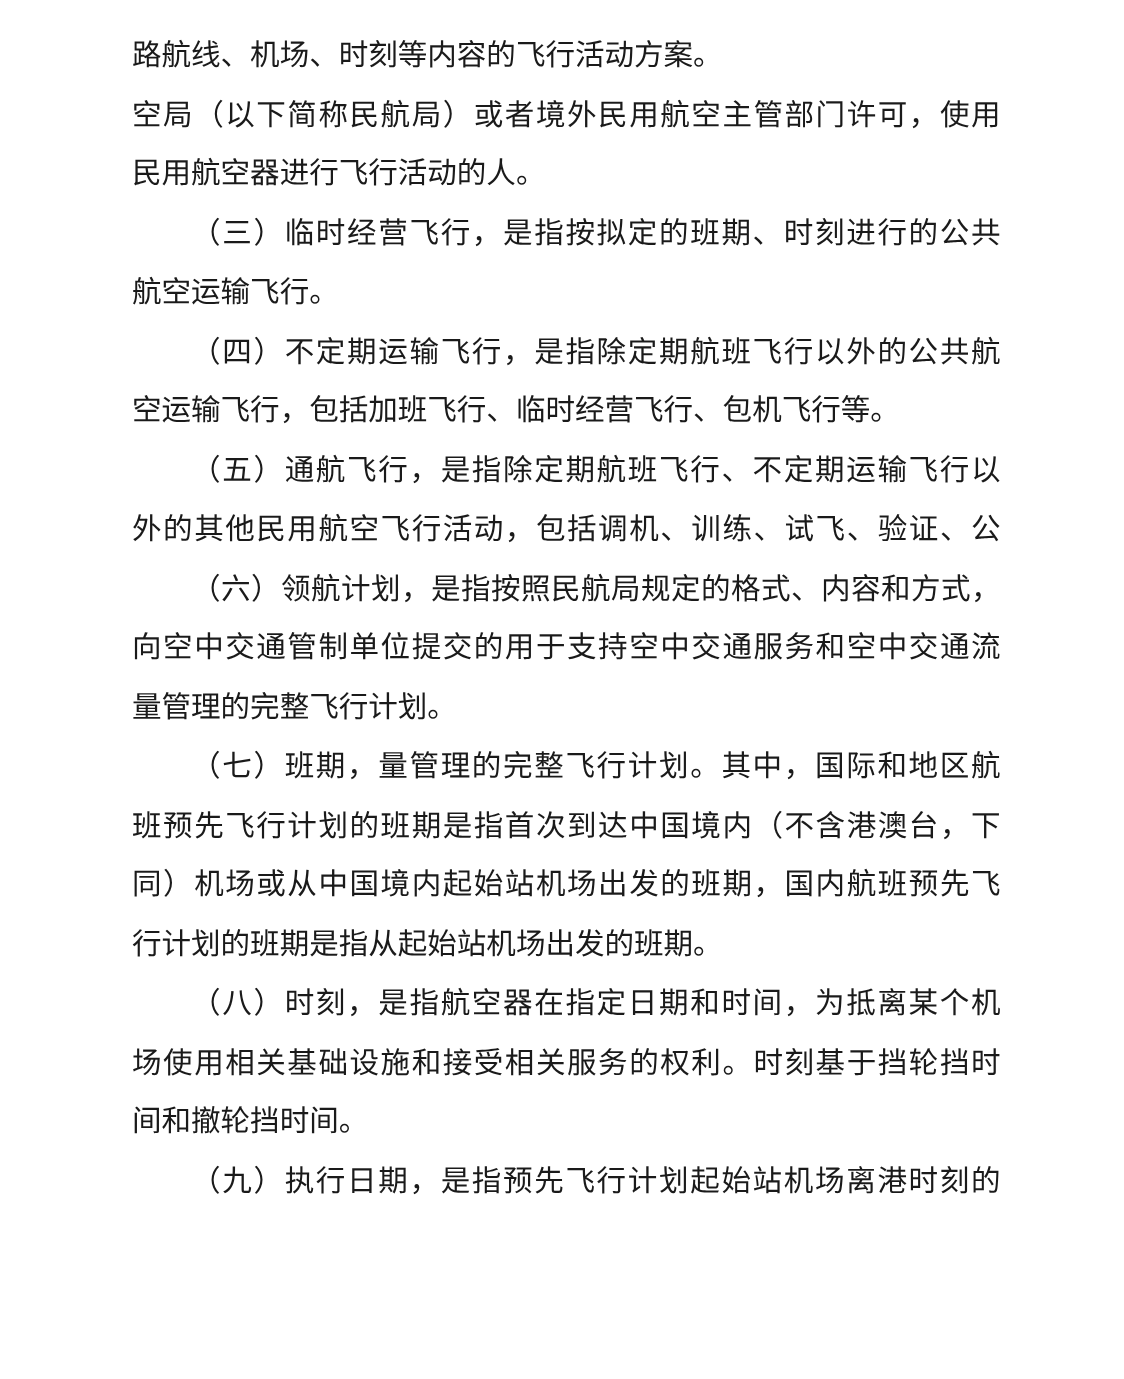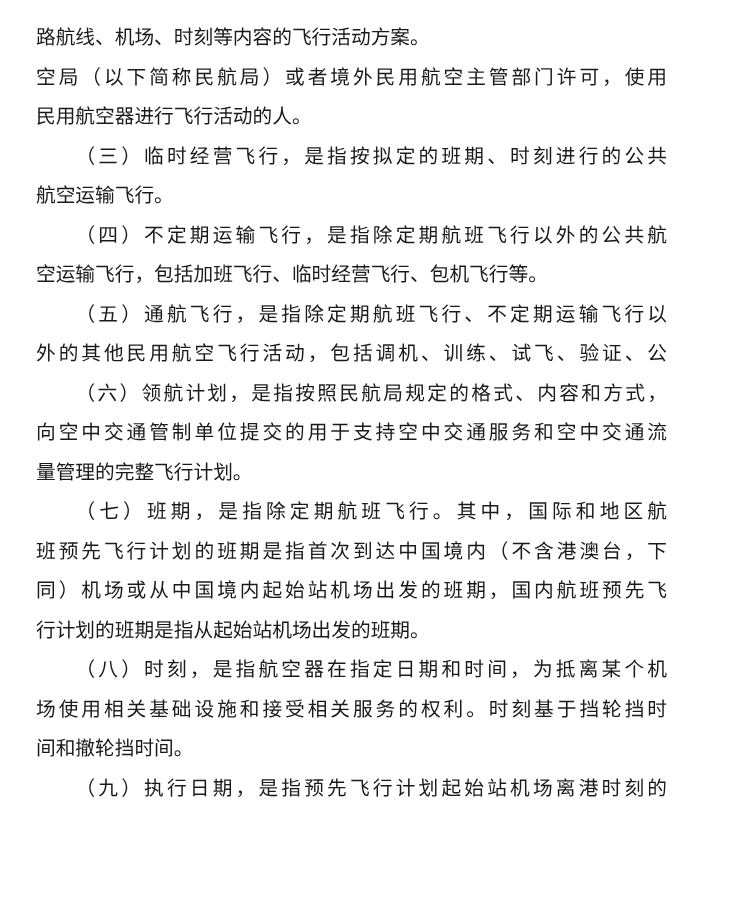--- a/index.html
+++ b/index.html
@@ -8,21 +8,21 @@
     background: #ffffff;
   }
   .page {
     position: relative;
     width: 749px;
     height: 919px;
     background: var(--page-bg, #ffffff);
     overflow: hidden;
   }
   .textblock {
-    padding: 18px 82px 0 36px;
+    padding: 18px 82px 0 88px;
   }
   .line {
     font-family: "Liberation Serif", "DejaVu Serif", serif;
     font-size: 19.7px;
     line-height: 39.5px;
     height: 39.5px;
     overflow: hidden;
     color: var(--ink, #1a1a1a);
     text-align: justify;
     letter-spacing: 0;
@@ -49,21 +49,21 @@
       <div class="line">民用航空器进行飞行活动的人。</div>
       <div class="line indent fill">（三）临时经营飞行，是指按拟定的班期、时刻进行的公共</div>
       <div class="line">航空运输飞行。</div>
       <div class="line indent fill">（四）不定期运输飞行，是指除定期航班飞行以外的公共航</div>
       <div class="line">空运输飞行，包括加班飞行、临时经营飞行、包机飞行等。</div>
       <div class="line indent fill">（五）通航飞行，是指除定期航班飞行、不定期运输飞行以</div>
       <div class="line fill">外的其他民用航空飞行活动，包括调机、训练、试飞、验证、公</div>
       <div class="line indent fill">（六）领航计划，是指按照民航局规定的格式、内容和方式，</div>
       <div class="line fill">向空中交通管制单位提交的用于支持空中交通服务和空中交通流</div>
       <div class="line">量管理的完整飞行计划。</div>
-      <div class="line indent fill">（七）班期，是指除定期航班飞行。其中，国际和地区航</div>
+      <div class="line indent fill">（七）班期，量管理的完整飞行计划。其中，国际和地区航</div>
       <div class="line fill">班预先飞行计划的班期是指首次到达中国境内（不含港澳台，下</div>
       <div class="line fill">同）机场或从中国境内起始站机场出发的班期，国内航班预先飞</div>
       <div class="line">行计划的班期是指从起始站机场出发的班期。</div>
       <div class="line indent fill">（八）时刻，是指航空器在指定日期和时间，为抵离某个机</div>
       <div class="line fill">场使用相关基础设施和接受相关服务的权利。时刻基于挡轮挡时</div>
       <div class="line">间和撤轮挡时间。</div>
       <div class="line indent fill">（九）执行日期，是指预先飞行计划起始站机场离港时刻的</div>
     </div>
 </main>
 

